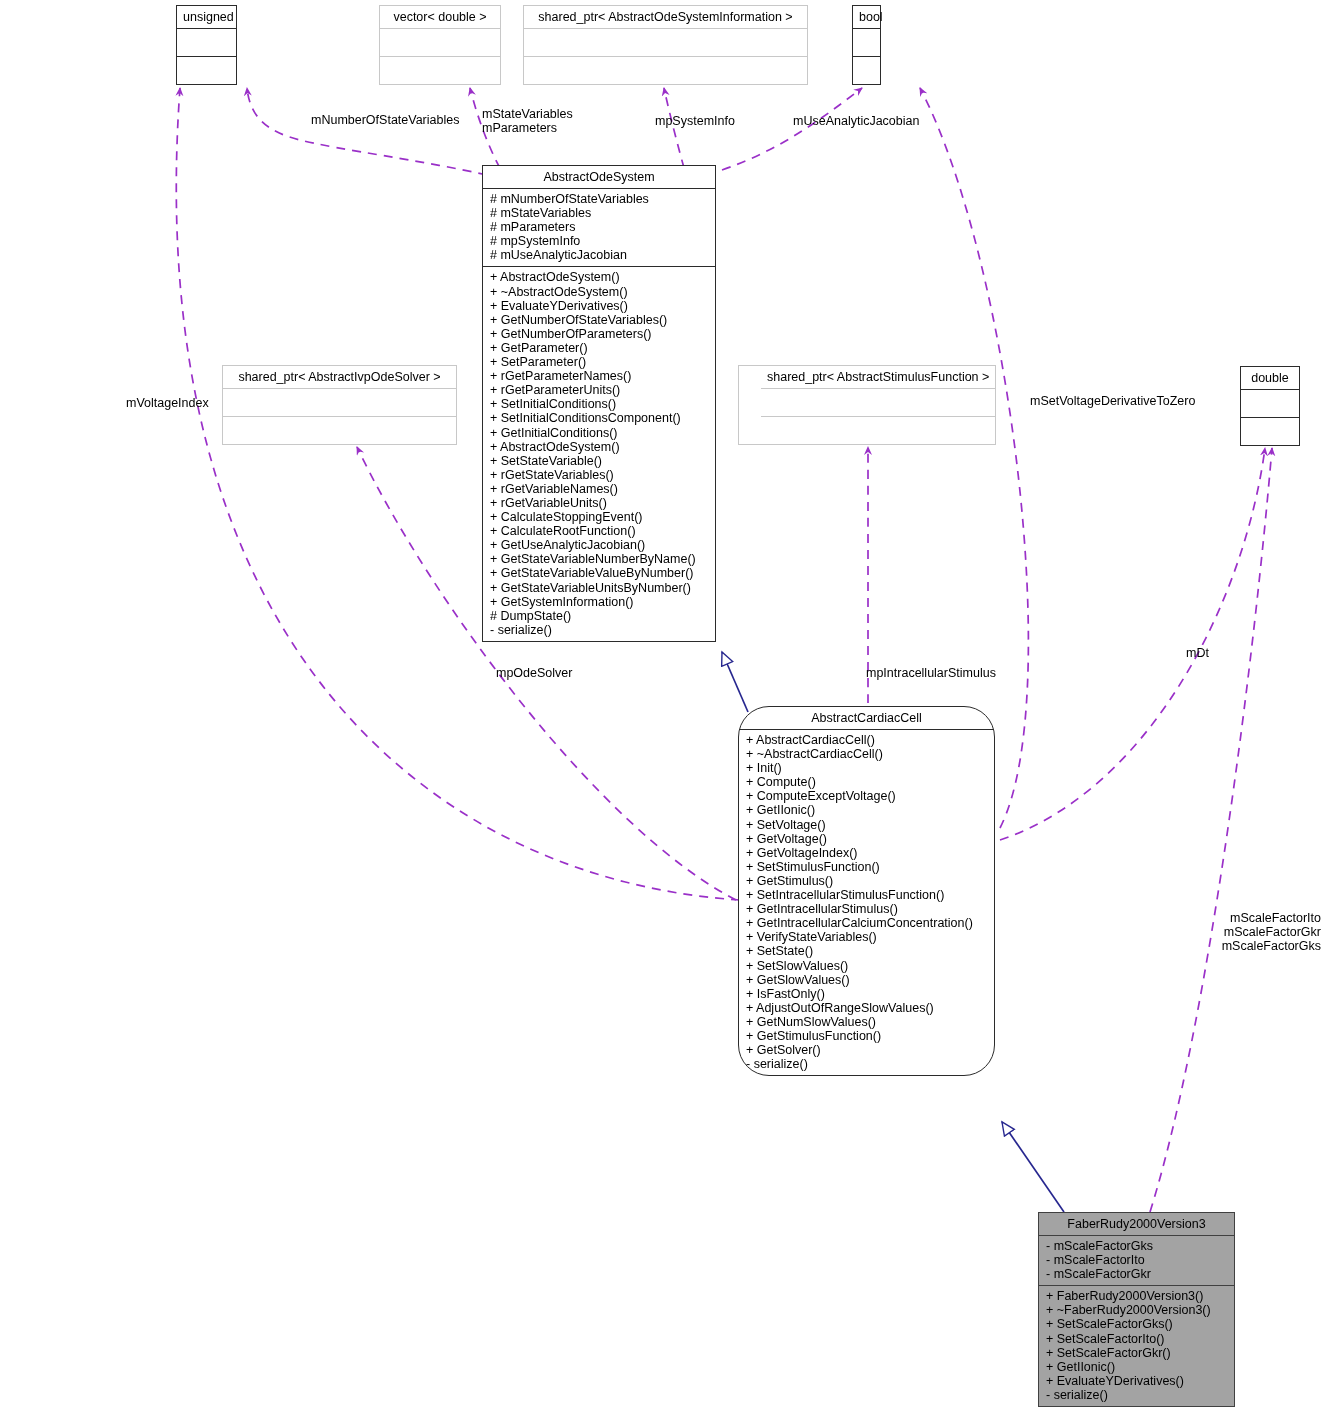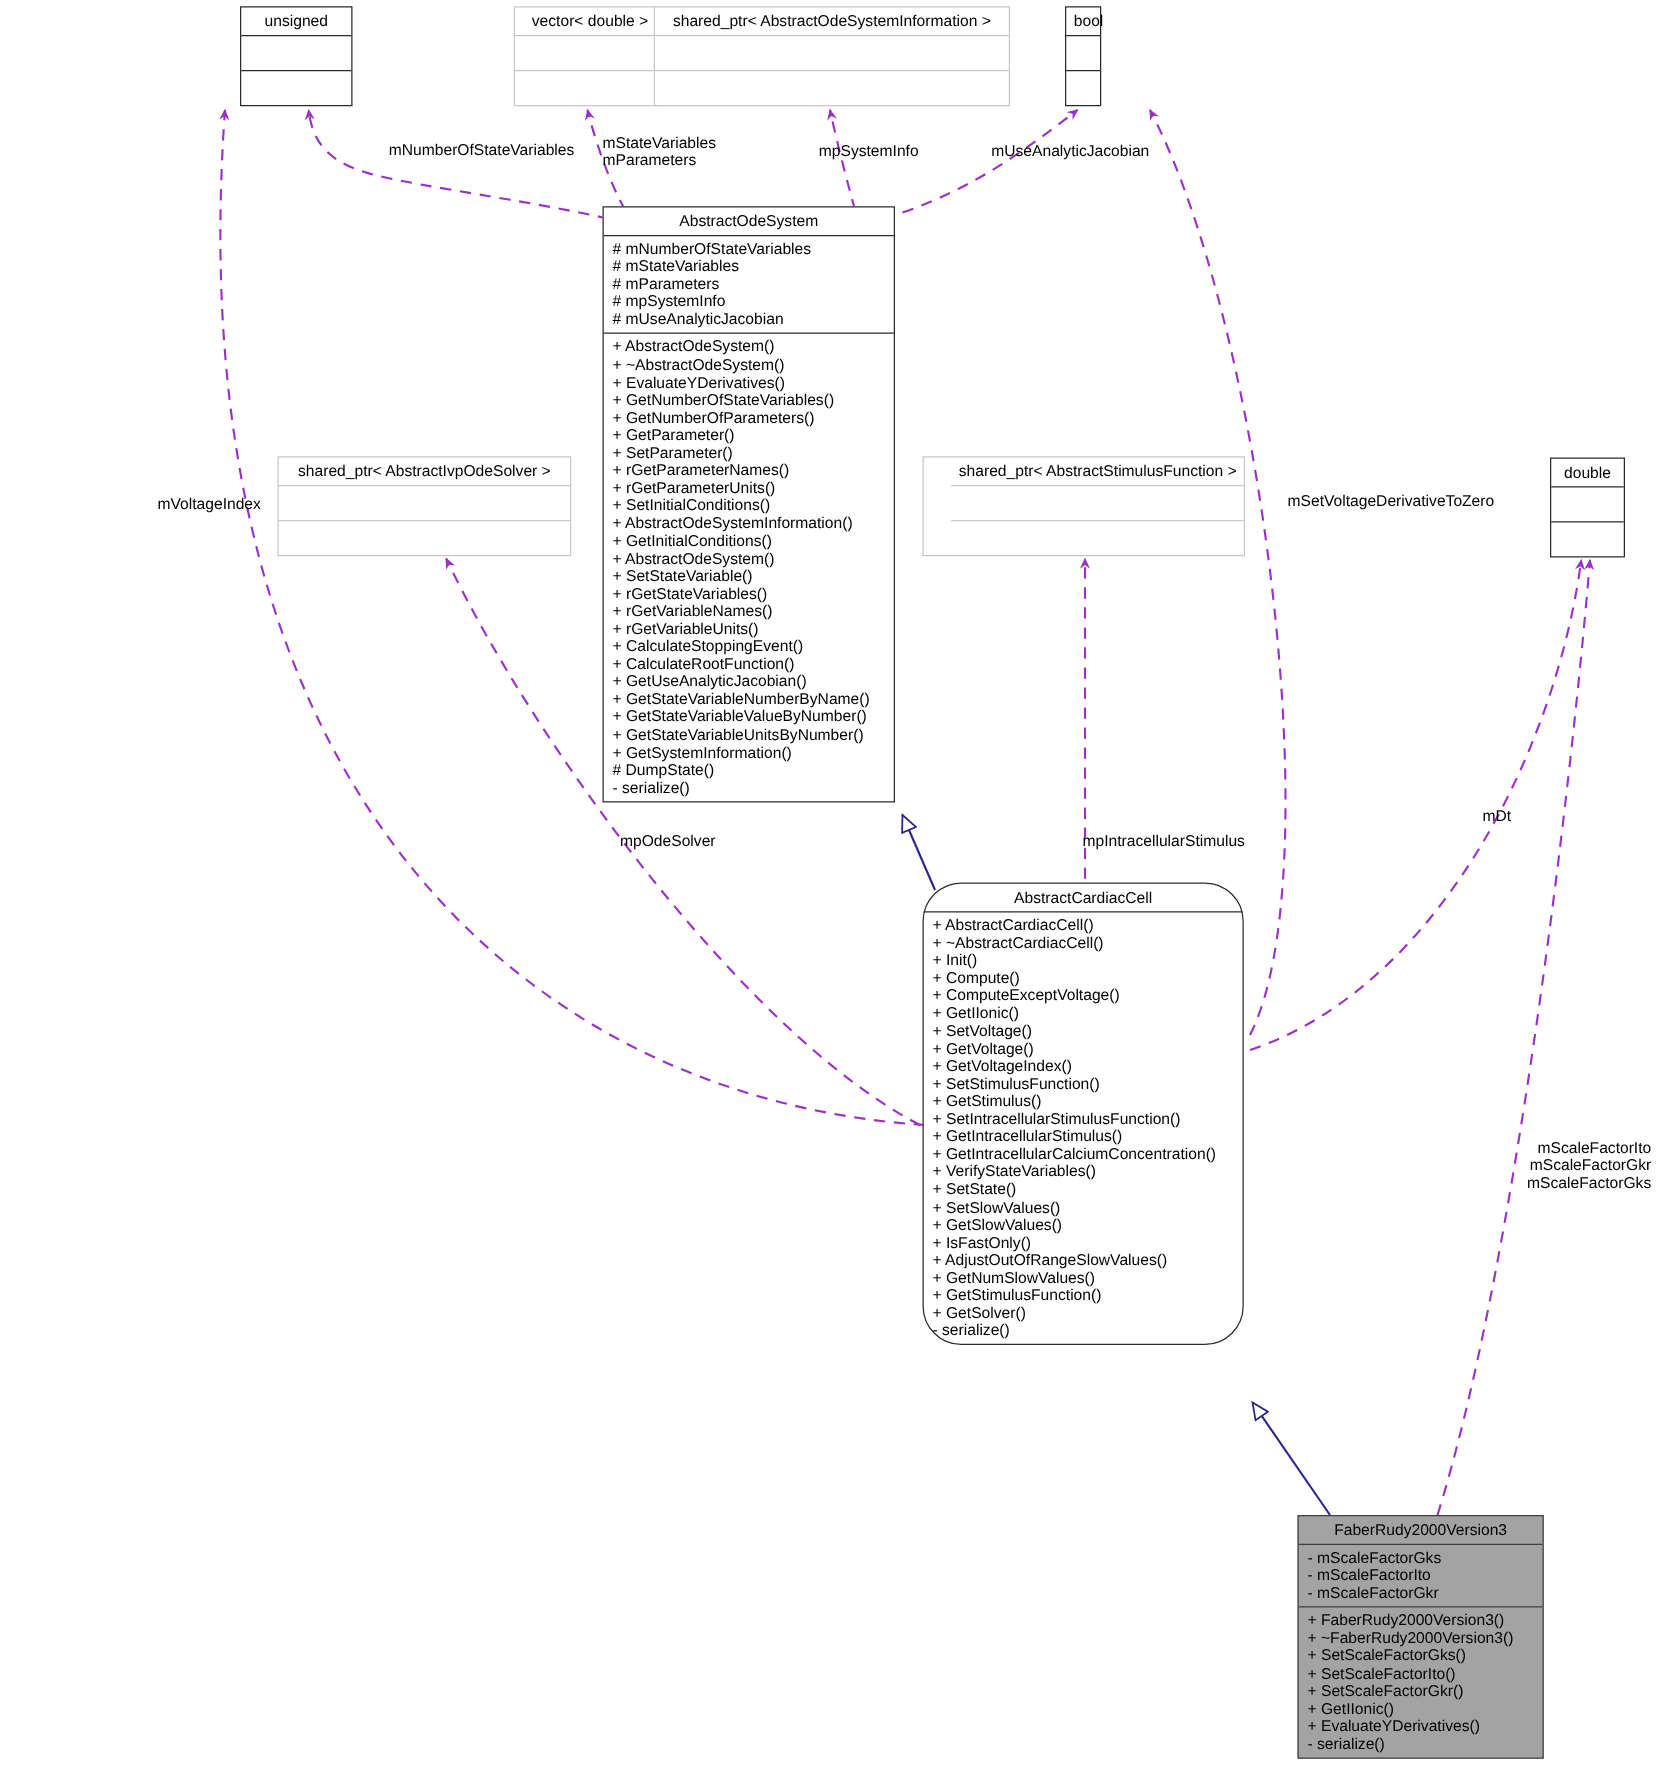--- a/index.html
+++ b/index.html
@@ -112,27 +112,27 @@
     </g>
 
     <g stroke="#27278f" stroke-width="1.7" fill="none">
 
       <path d="M 748 712 L 722 652" marker-end="url(#inherit)"></path>
 
       <path d="M 1064 1212 L 1002 1122" marker-end="url(#inherit)"></path>
     </g>
   </svg>
 
-  <div class="node solid" style="left:176px; top:5px; width:90px;margin-left:16px;">
+  <div class="node solid" style="left:176px; top:5px; width:61px;">
     <div class="title">unsigned</div>
     <div class="compartment divided empty"></div>
     <div class="compartment empty"></div>
   </div>
 
-  <div class="node faint" style="left:379px; top:5px; width:122px;margin-left:32px;">
+  <div class="node faint" style="left:379px; top:5px; width:122px;">
     <div class="title">vector&lt; double &gt;</div>
     <div class="compartment divided empty"></div>
     <div class="compartment empty"></div>
   </div>
 
   <div class="node faint" style="left:523px; top:5px; width:285px;">
     <div class="title">shared_ptr&lt; AbstractOdeSystemInformation &gt;</div>
     <div class="compartment divided empty"></div>
     <div class="compartment empty"></div>
   </div>
@@ -174,21 +174,21 @@
         <div class="row">+ AbstractOdeSystem()</div>
         <div class="row">+ ~AbstractOdeSystem()</div>
         <div class="row">+ EvaluateYDerivatives()</div>
         <div class="row">+ GetNumberOfStateVariables()</div>
         <div class="row">+ GetNumberOfParameters()</div>
         <div class="row">+ GetParameter()</div>
         <div class="row">+ SetParameter()</div>
         <div class="row">+ rGetParameterNames()</div>
         <div class="row">+ rGetParameterUnits()</div>
         <div class="row">+ SetInitialConditions()</div>
-        <div class="row">+ AbstractOdeSystemInformation()</div>
+        <div class="row">+ SetInitialConditionsComponent()</div>
         <div class="row">+ GetInitialConditions()</div>
         <div class="row">+ AbstractOdeSystem()</div>
         <div class="row">+ SetStateVariable()</div>
         <div class="row">+ rGetStateVariables()</div>
         <div class="row">+ rGetVariableNames()</div>
         <div class="row">+ rGetVariableUnits()</div>
         <div class="row">+ CalculateStoppingEvent()</div>
         <div class="row">+ CalculateRootFunction()</div>
         <div class="row">+ GetUseAnalyticJacobian()</div>
         <div class="row">+ GetStateVariableNumberByName()</div>

